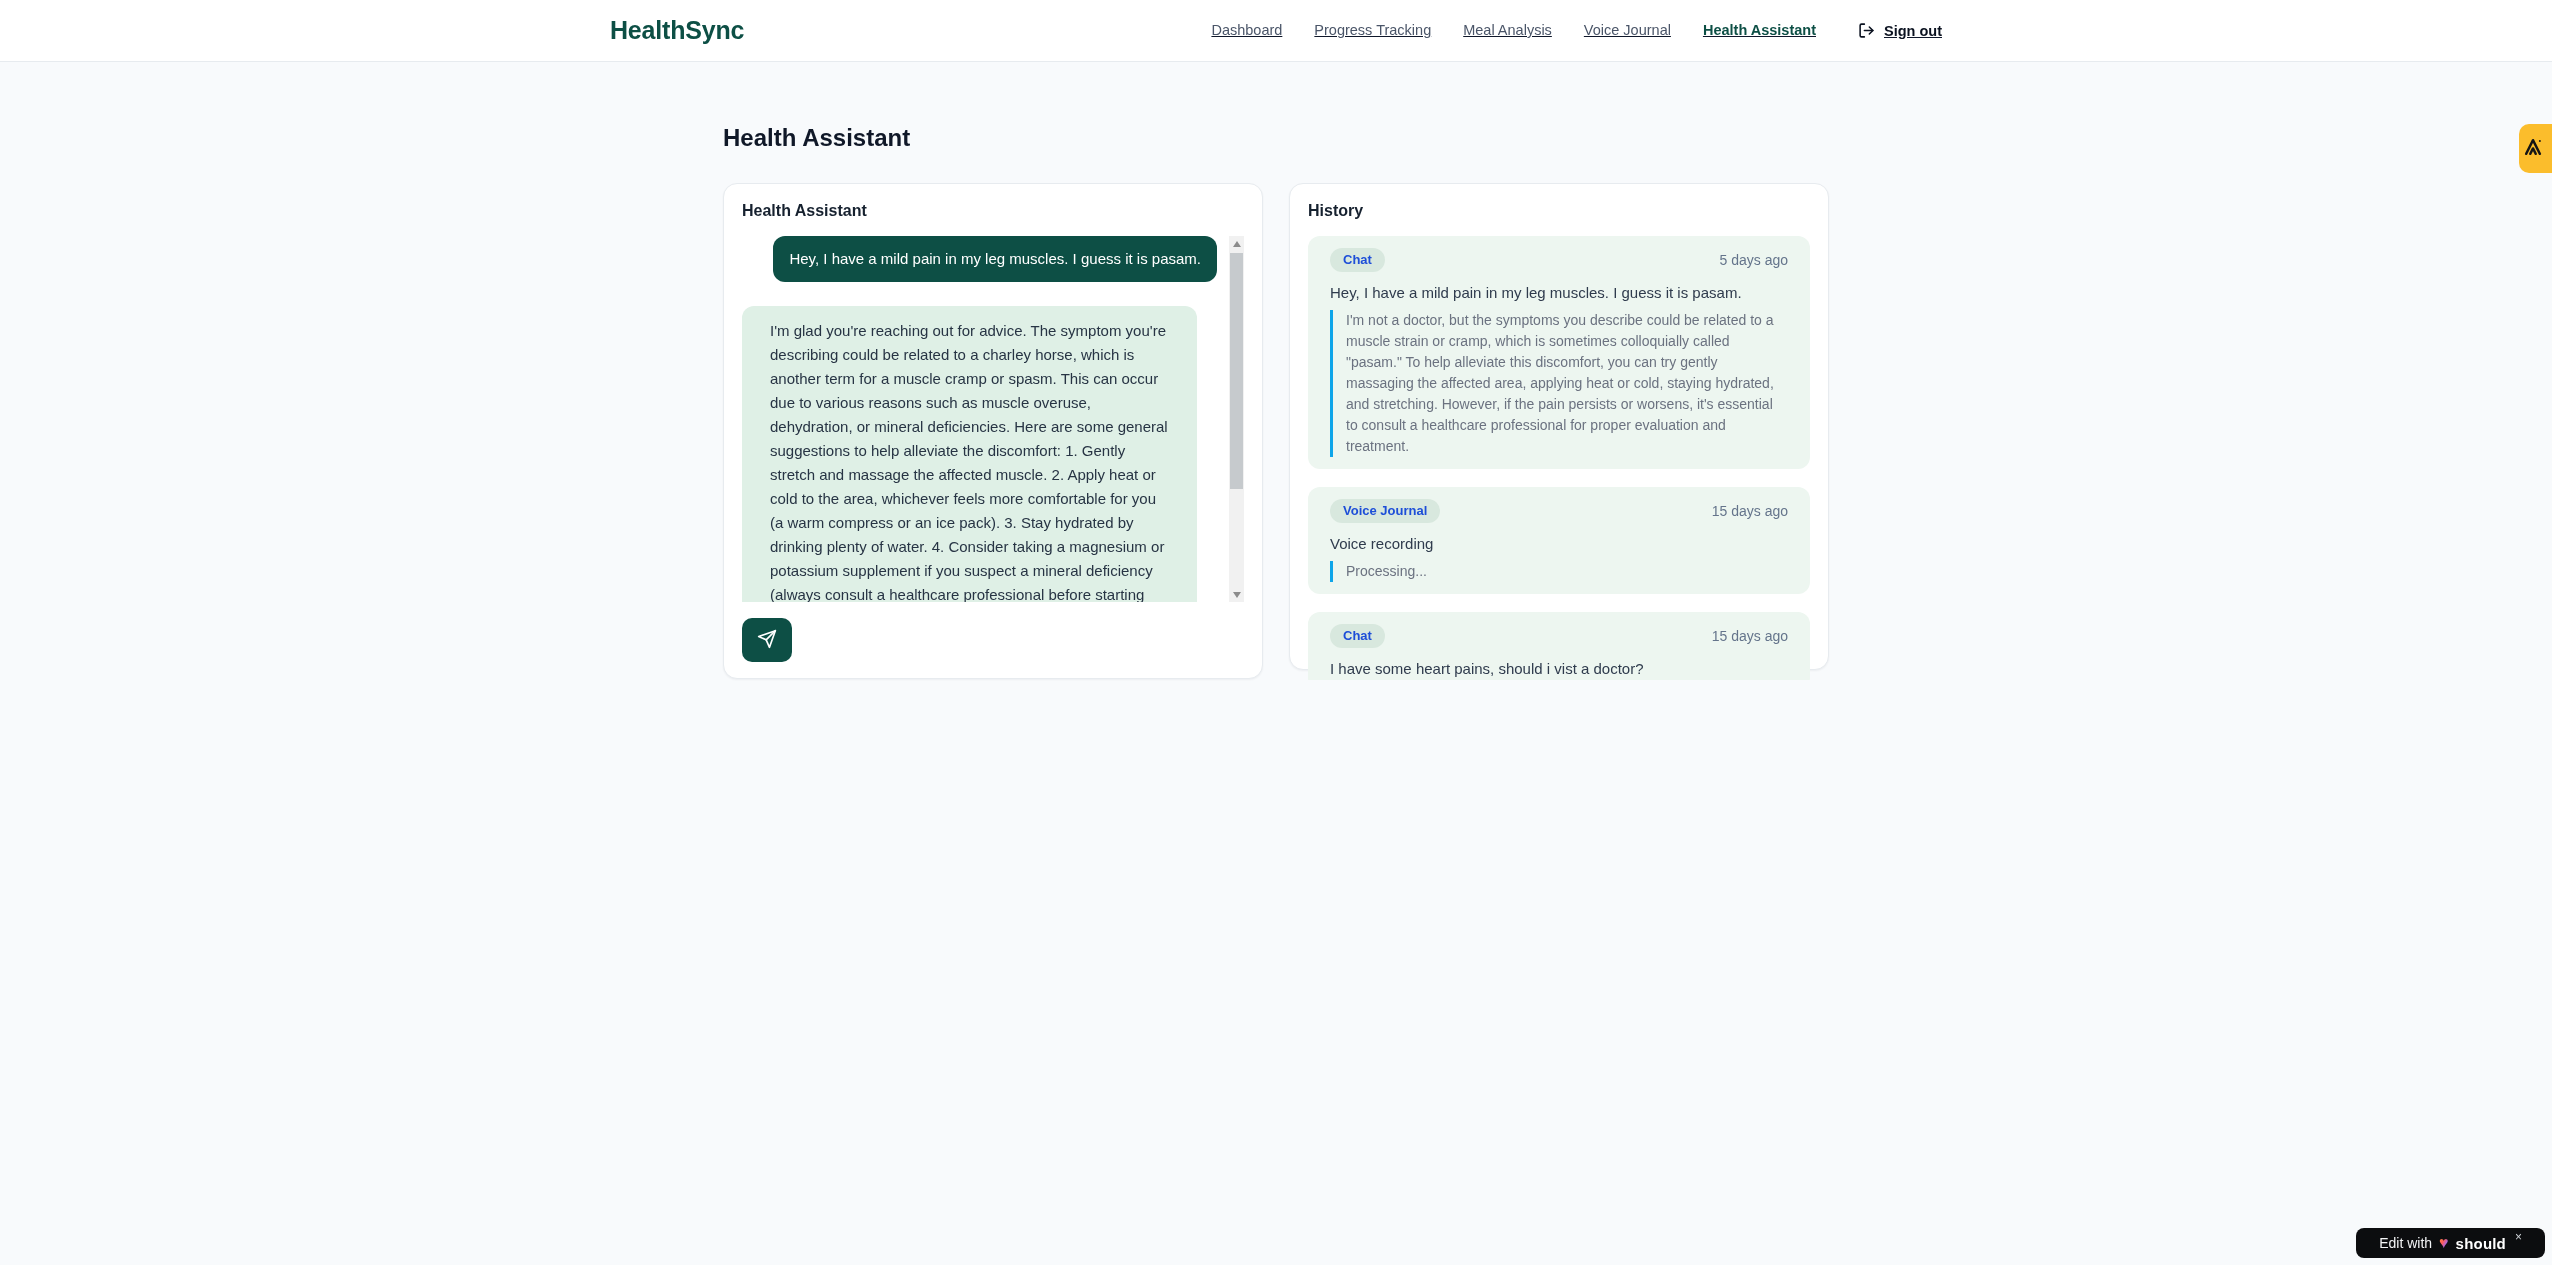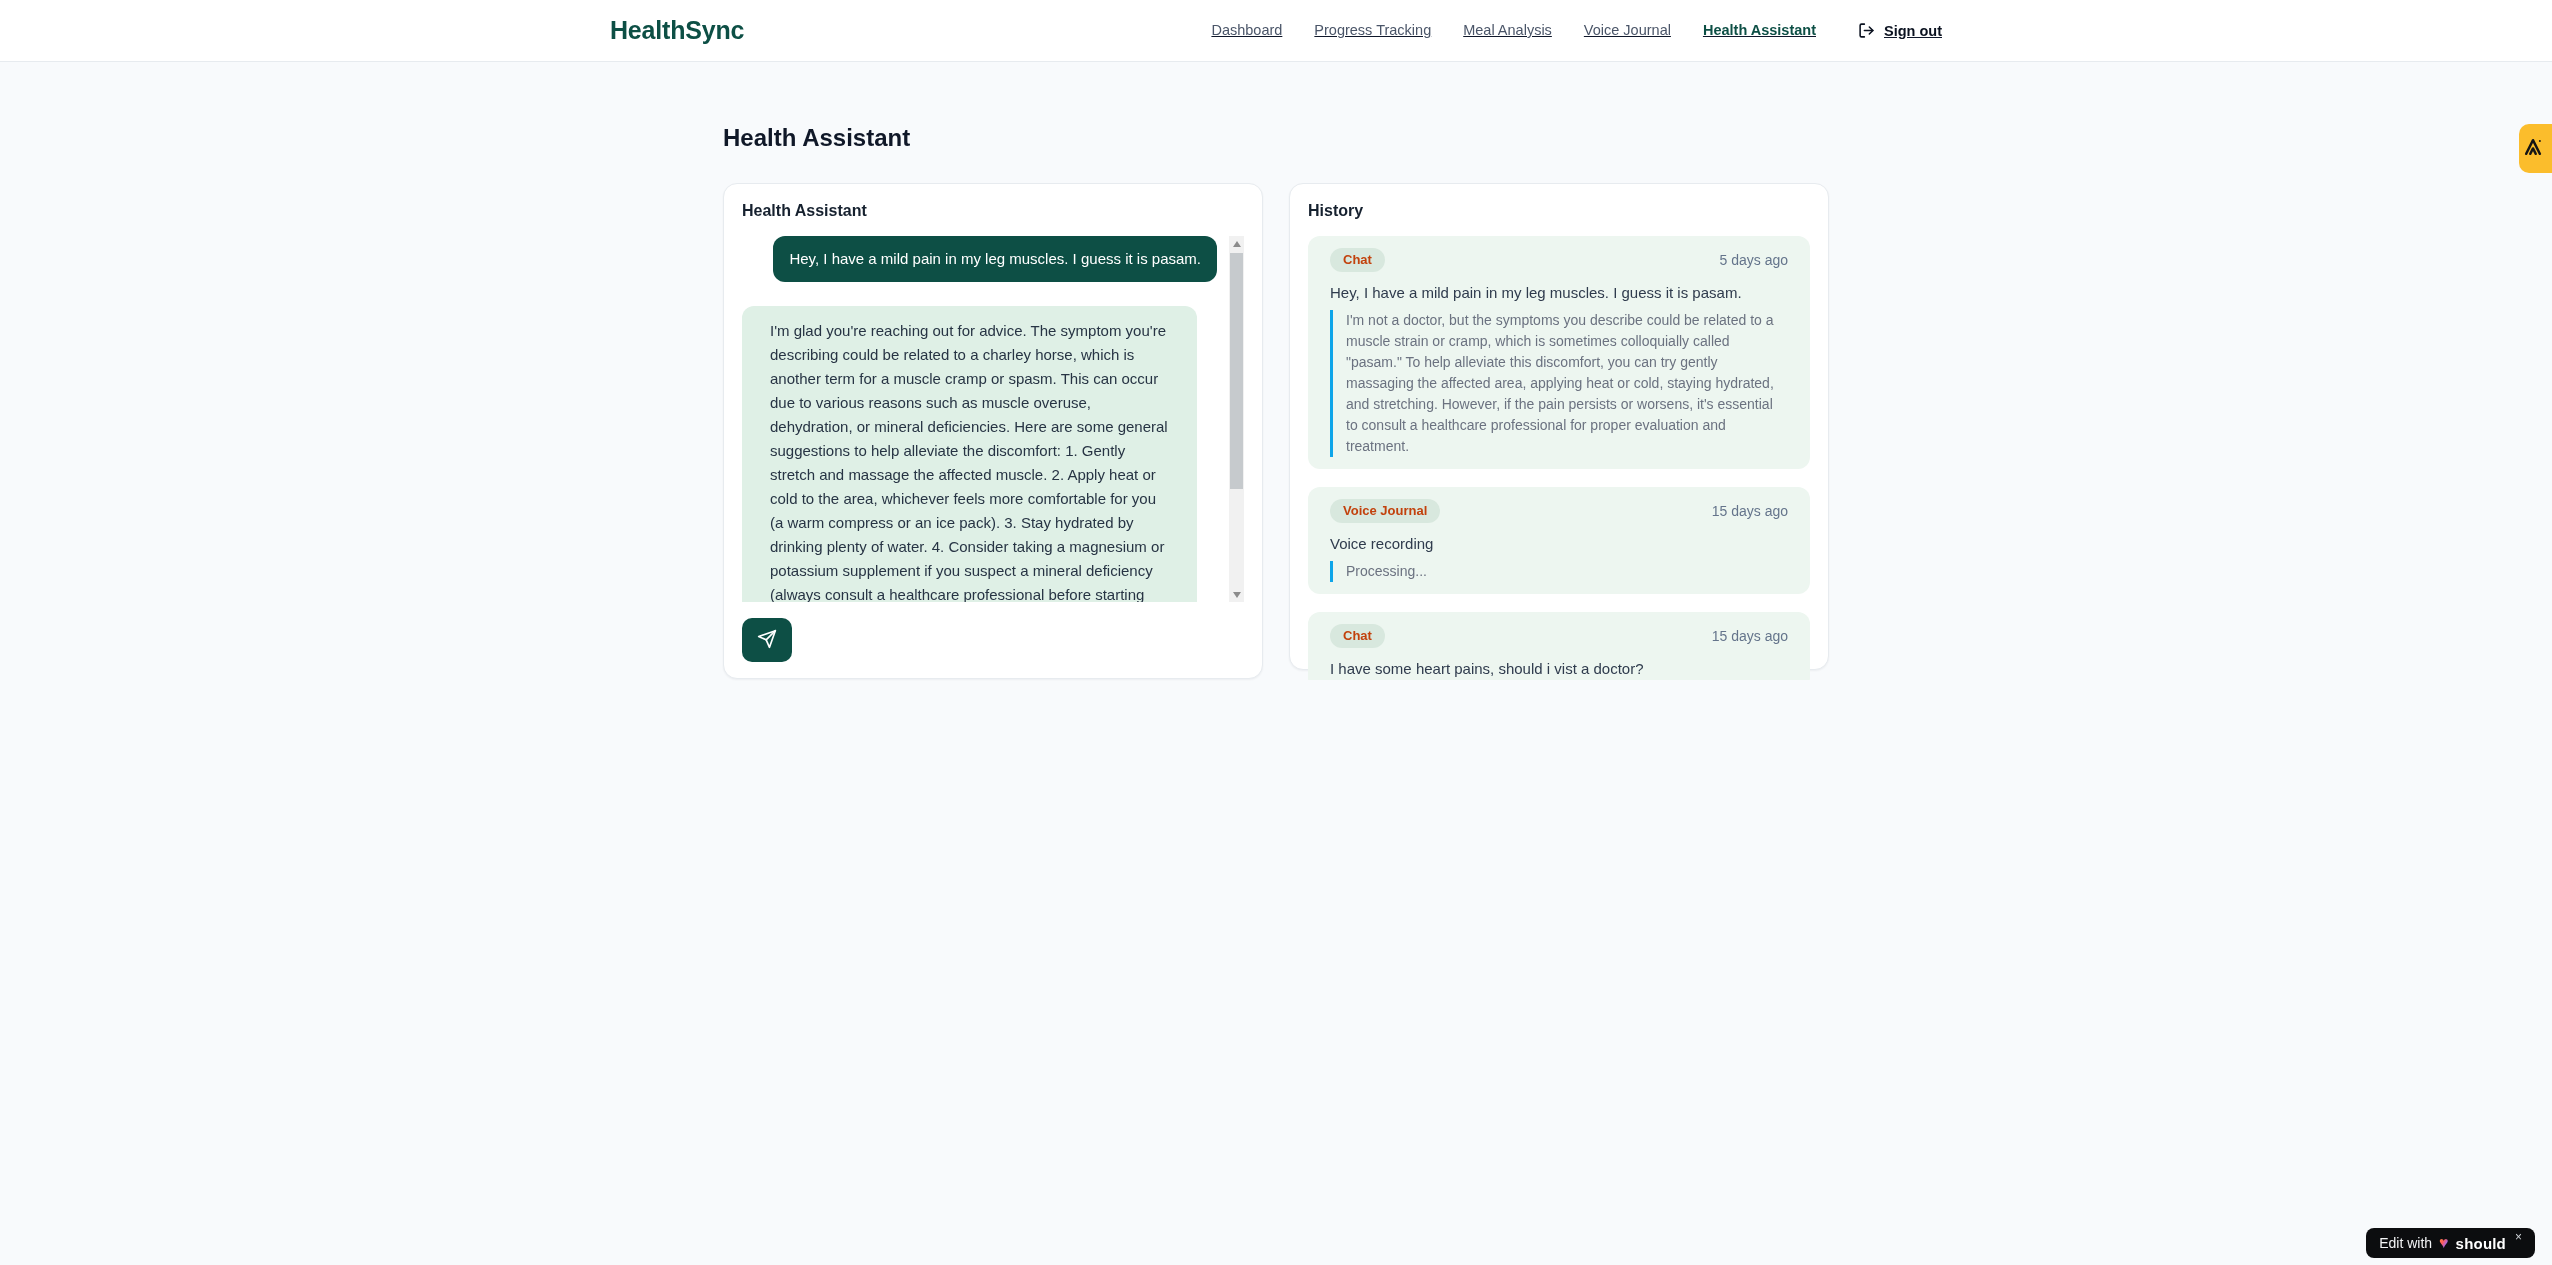--- a/index.html
+++ b/index.html
@@ -71,38 +71,38 @@
   }
   
   .history-card { height:487px; position:relative; }
   .entries-clip { margin-top:14px; height:444px; overflow:hidden; }
   .entry {
     background:#edf6f0; border-radius:12px; padding:12px 22px 12px 22px;
     margin-bottom:18px; cursor:pointer;
   }
   .entry-head { display:flex; align-items:center; justify-content:space-between; }
   .entry-badge {
-    background:#d8e8de; color:#c2410c; font-size:13px; font-weight:bold;
+    background:#d8e8de; color:#1d4ed8; font-size:13px; font-weight:bold;
     padding:4px 13px; border-radius:999px; line-height:16px;
   }
   .entry-time { font-size:14px; color:#64748b; }
   .entry-msg { margin-top:11px; font-size:15px; line-height:19px; color:#2f3b4d; }
   .entry-quote {
     margin-top:8px; border-left:3px solid #0ea5e9; padding-left:13px;
     font-size:14px; line-height:21px; color:#6b7280;
   }
   
   .side-badge {
     position:absolute; top:124px; right:0; width:33px; height:49px;
     background:#fbbd2c; border-radius:10px 0 0 10px; border:none; cursor:pointer;
     display:grid; place-items:center; padding-right:6px;
   }
   .lovable {
-    position:absolute; right:17px; bottom:7px; height:30px;
-    background:#0c0d0f; border-radius:8px; padding:0 13px;
+    position:absolute; right:7px; bottom:7px; height:30px;
+    background:#0c0d0f; border-radius:8px; padding:0 23px;
     display:flex; align-items:center; gap:7px; cursor:pointer;
   }
   .lovable .prefix { color:#f3f4f6; font-size:14px; }
   .lovable .heart {
     font-size:16px; line-height:16px;
     background:linear-gradient(120deg,#ff9d2e 0%,#ff5c5c 40%,#9a6bff 70%,#2f80ed 100%);
     -webkit-background-clip:text; background-clip:text; color:transparent;
   }
   .lovable .brand { color:#ffffff; font-size:15px; font-weight:bold; letter-spacing:0.2px; }
   .lovable .close { color:#cfd3d8; font-size:12px; transform:translateY(-6px); margin-left:2px; }

